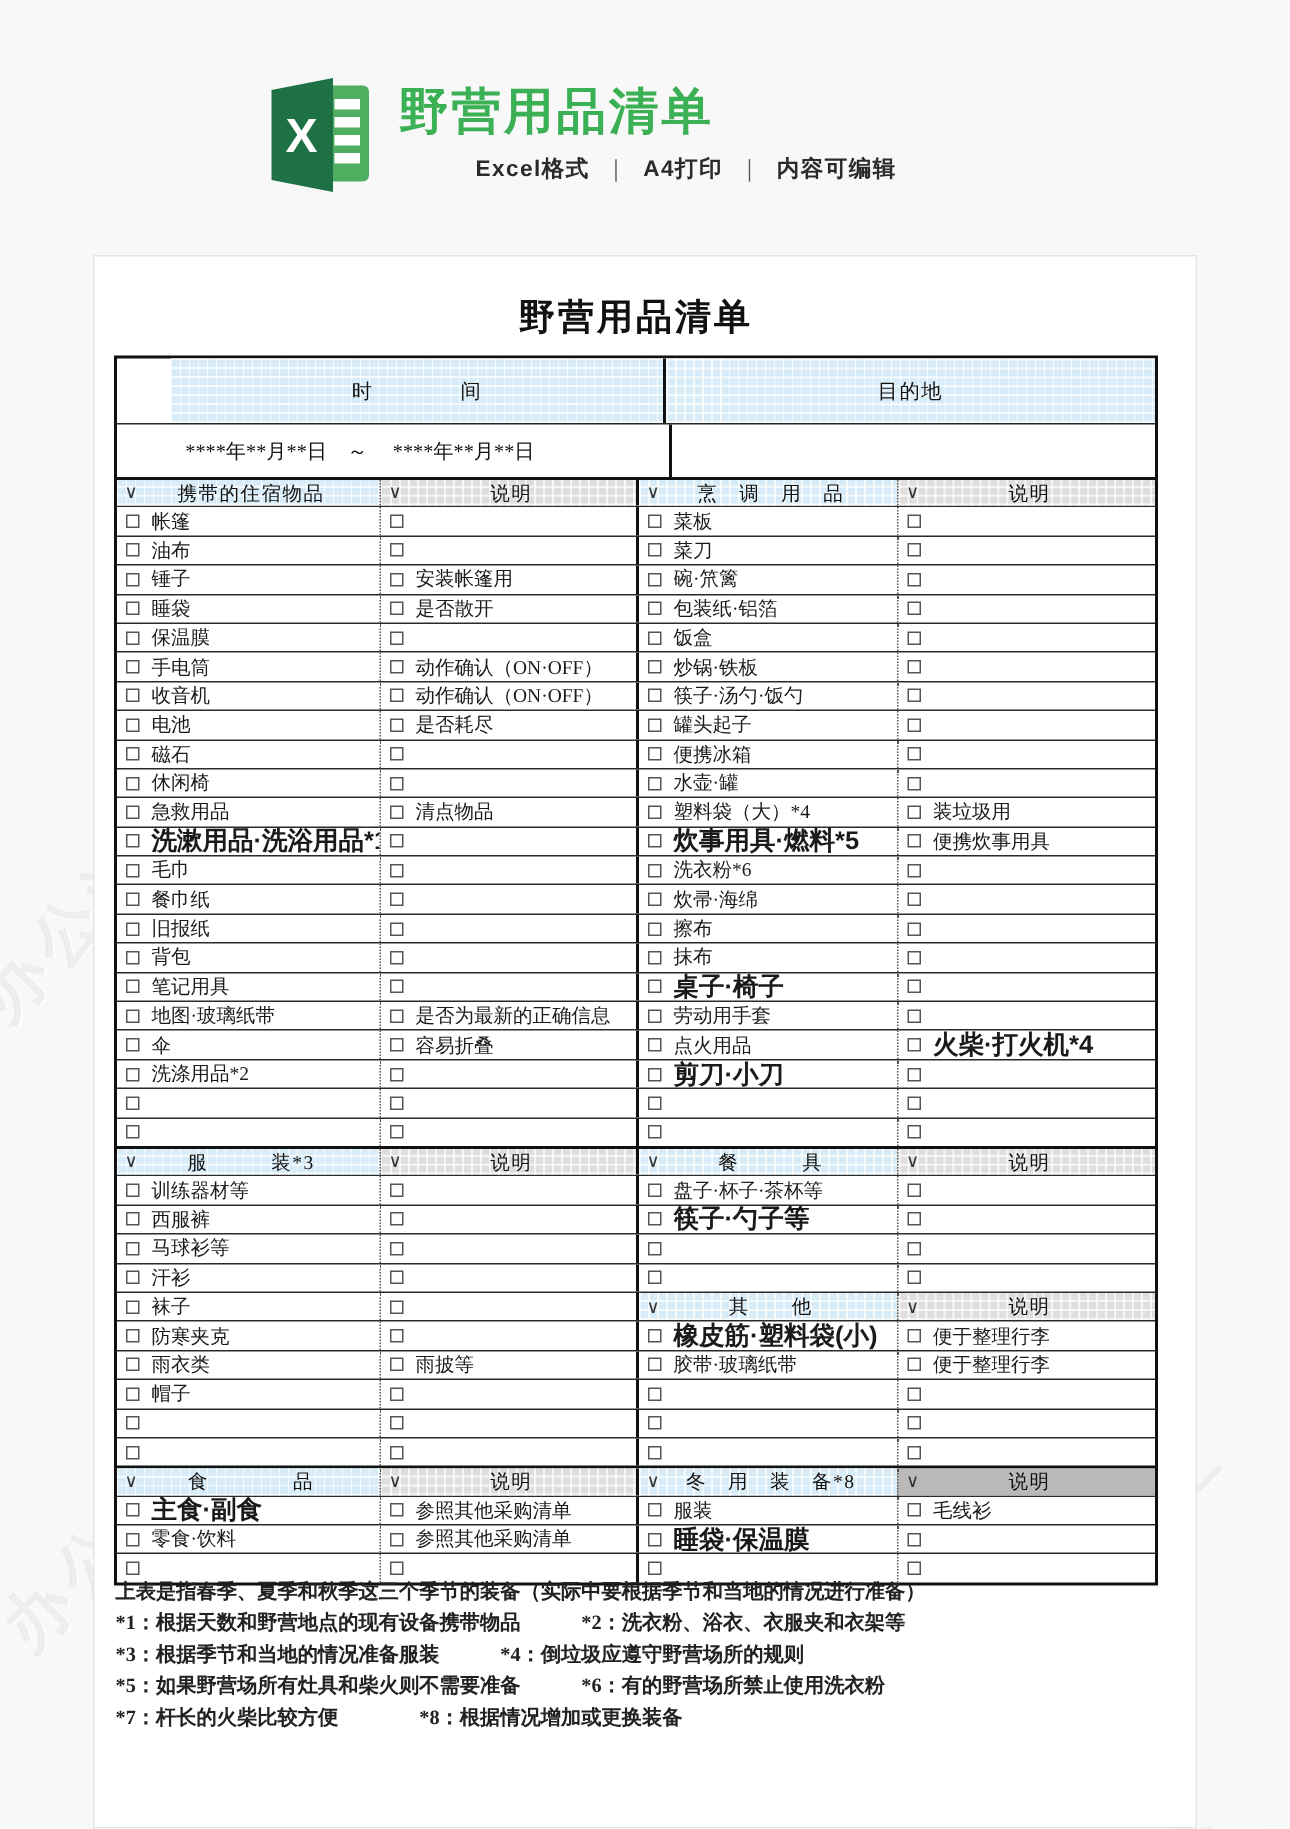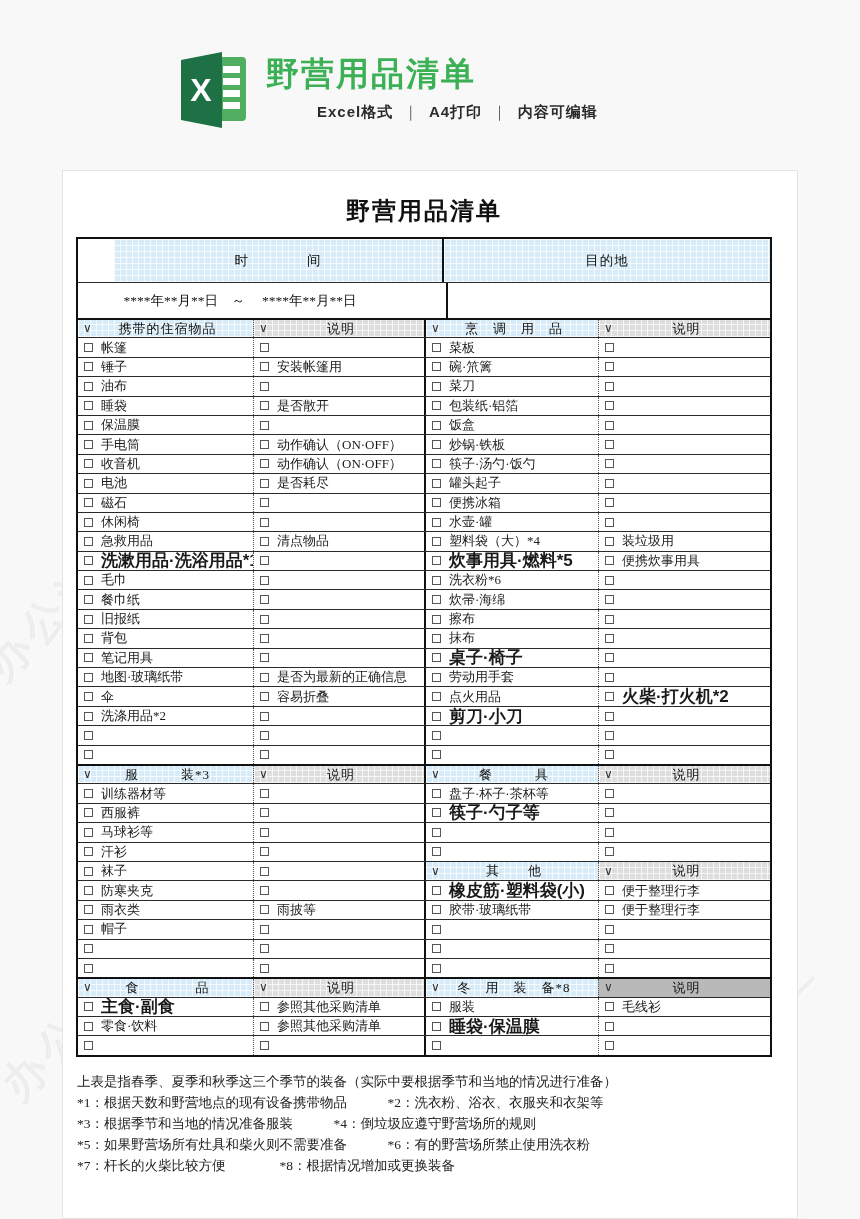--- a/index.html
+++ b/index.html
@@ -45,21 +45,21 @@
     background-image: repeating-linear-gradient(0deg, rgba(255,255,255,.7) 0 1px, transparent 1px 6px),
                       repeating-linear-gradient(90deg, rgba(255,255,255,.7) 0 1px, transparent 1px 6px); }
   .hdr.darkgray { background-color: #b9b9b9; }
   .toph .htext { font-size: 13.5px; color: #111; letter-spacing: 1px; }
   .dateh .dtext { font-size: 13.5px; color: #111; }
   .cbox { flex: 0 0 auto; width: 9px; height: 9px; border: 1px solid #555; background: #fff; margin: 0 8px 0 6px; }
   .itxt { font-size: 13px; color: #1a1a1a; white-space: nowrap; }
   .itxt.bold { font-weight: 700; font-family: "Liberation Sans", "DejaVu Sans", sans-serif; font-size: 17px; }
 
   
-  .notes { position: absolute; left: 14px; top: 904px; width: 700px; font-family: "Liberation Serif", "DejaVu Serif", serif; }
+  .notes { position: absolute; left: 14px; top: 883px; width: 700px; font-family: "Liberation Serif", "DejaVu Serif", serif; font-weight: bold; }
   .notes p { font-size: 13.5px; color: #222; line-height: 14px; margin-bottom: 7px; white-space: nowrap; }
 
   
   .wm { position: absolute; font-size: 44px; font-weight: 700; color: rgba(150,158,150,0.13);
         text-shadow: 1px 1px 0 rgba(255,255,255,0.55); transform: rotate(-45deg); letter-spacing: 6px; pointer-events: none; }
 </style>
 </head>
 <body>
 
 <div class="page">
@@ -142,56 +142,56 @@
             <span class="itxt">菜板</span>
           </div>
           <div class="cell c3">
             <span class="cbox"></span>
             <span class="itxt"></span>
           </div>
         </div>
         <div class="trow">
           <div class="cell c0">
             <span class="cbox"></span>
+            <span class="itxt">油布</span>
+          </div>
+          <div class="cell c1">
+            <span class="cbox"></span>
+            <span class="itxt"></span>
+          </div>
+          <div class="cell c2">
+            <span class="cbox"></span>
+            <span class="itxt">菜刀</span>
+          </div>
+          <div class="cell c3">
+            <span class="cbox"></span>
+            <span class="itxt"></span>
+          </div>
+        </div>
+        <div class="trow">
+          <div class="cell c0">
+            <span class="cbox"></span>
             <span class="itxt">锤子</span>
           </div>
           <div class="cell c1">
             <span class="cbox"></span>
             <span class="itxt">安装帐篷用</span>
           </div>
           <div class="cell c2">
             <span class="cbox"></span>
             <span class="itxt">碗·笊篱</span>
           </div>
           <div class="cell c3">
             <span class="cbox"></span>
             <span class="itxt"></span>
           </div>
         </div>
         <div class="trow">
           <div class="cell c0">
             <span class="cbox"></span>
-            <span class="itxt">油布</span>
-          </div>
-          <div class="cell c1">
-            <span class="cbox"></span>
-            <span class="itxt"></span>
-          </div>
-          <div class="cell c2">
-            <span class="cbox"></span>
-            <span class="itxt">菜刀</span>
-          </div>
-          <div class="cell c3">
-            <span class="cbox"></span>
-            <span class="itxt"></span>
-          </div>
-        </div>
-        <div class="trow">
-          <div class="cell c0">
-            <span class="cbox"></span>
             <span class="itxt">睡袋</span>
           </div>
           <div class="cell c1">
             <span class="cbox"></span>
             <span class="itxt">是否散开</span>
           </div>
           <div class="cell c2">
             <span class="cbox"></span>
             <span class="itxt">包装纸·铝箔</span>
           </div>
@@ -460,21 +460,21 @@
           <div class="cell c1">
             <span class="cbox"></span>
             <span class="itxt">容易折叠</span>
           </div>
           <div class="cell c2">
             <span class="cbox"></span>
             <span class="itxt">点火用品</span>
           </div>
           <div class="cell c3">
             <span class="cbox"></span>
-            <span class="itxt bold">火柴·打火机*2</span>
+            <span class="itxt bold">火柴·打火机*4</span>
           </div>
         </div>
         <div class="trow">
           <div class="cell c0">
             <span class="cbox"></span>
             <span class="itxt">洗涤用品*2</span>
           </div>
           <div class="cell c1">
             <span class="cbox"></span>
             <span class="itxt"></span>

